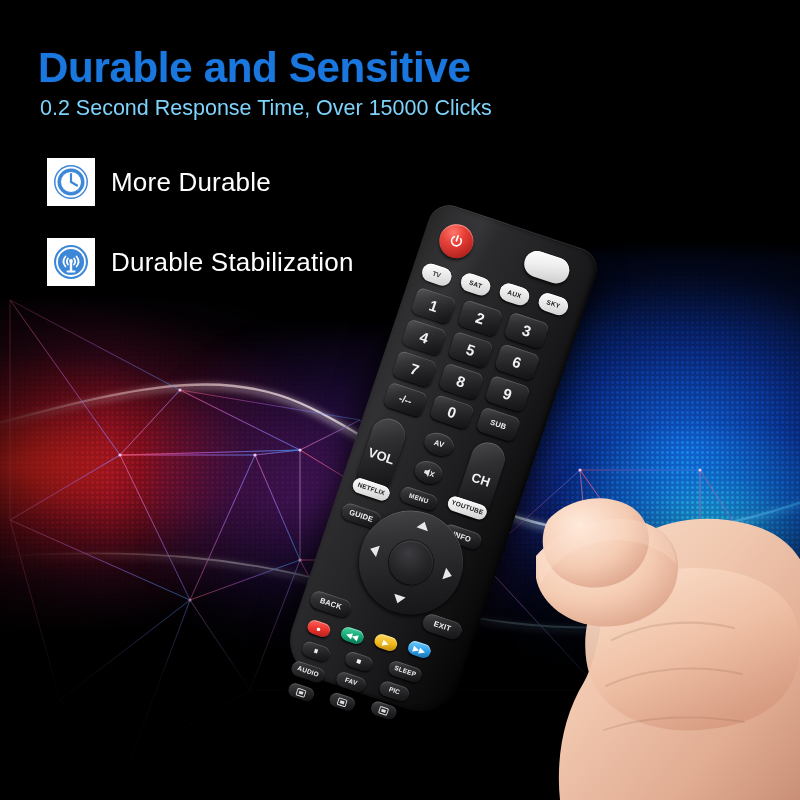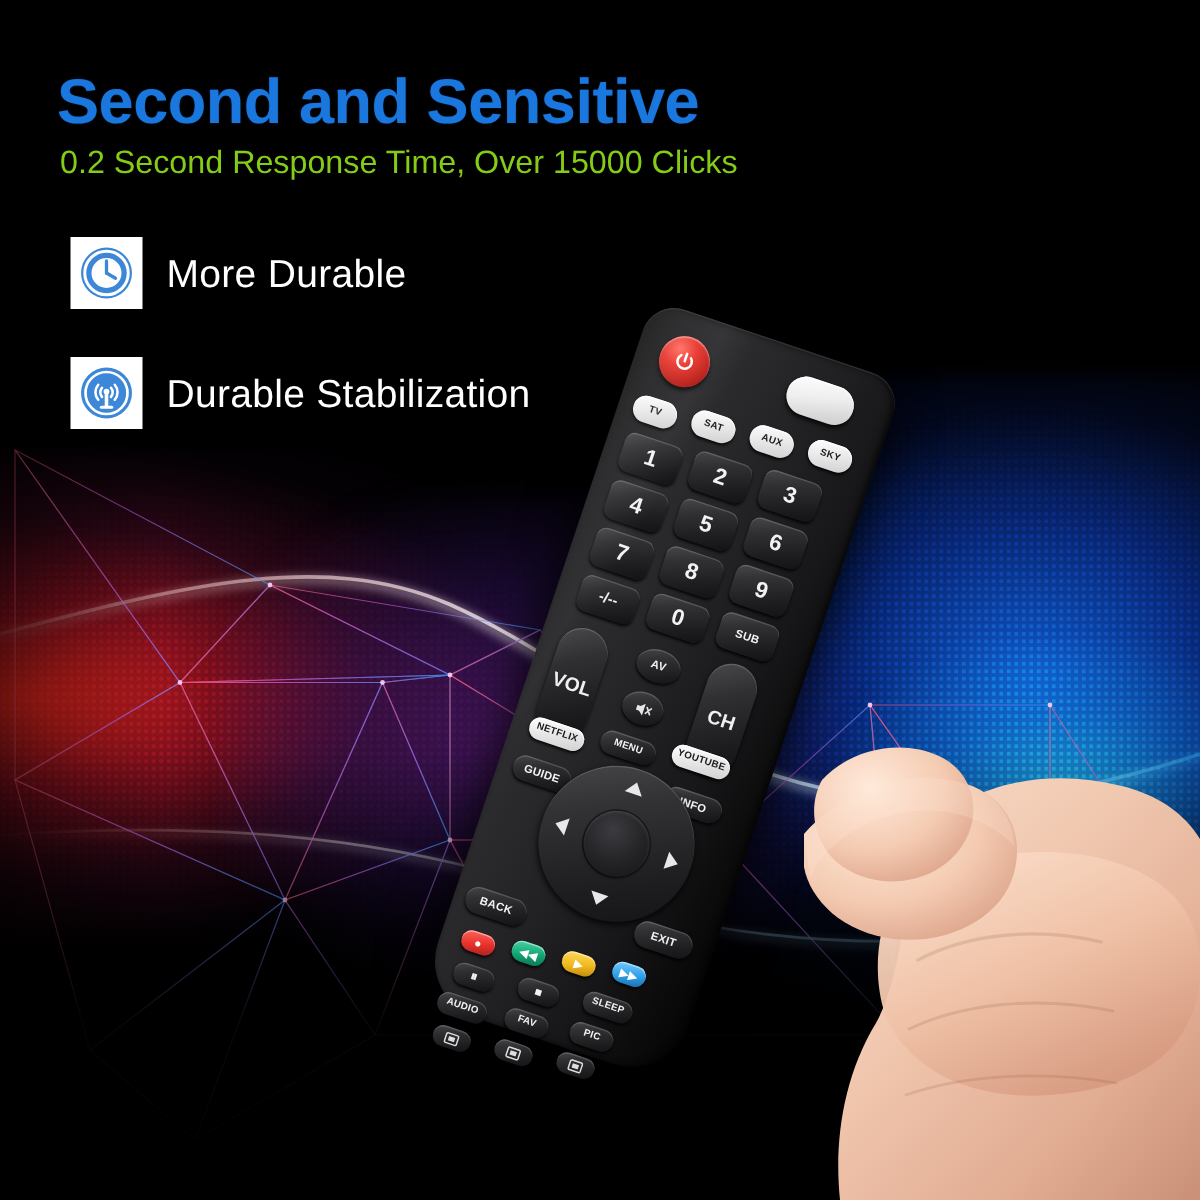--- a/index.html
+++ b/index.html
@@ -95,21 +95,21 @@
     line-height: 1.06;
     letter-spacing: -0.3px;
     color: #1a77dd;
     text-shadow: 0 0 1px rgba(20,110,215,0.5);
   }
   #subtitle {
     margin: 6px 0 0 2px;
     font-size: 21.5px;
     font-weight: normal;
     line-height: 1.1;
-    color: #84cc16;
+    color: #7dd3fc;
   }
 
   
   #features {
     position: absolute;
     left: 47px;
     top: 158px;
     display: flex;
     flex-direction: column;
     gap: 32px;
@@ -354,21 +354,21 @@
           <circle cx="700" cy="470" r="1.6"></circle>
         <circle cx="300" cy="450" r="1.6"></circle>
           <circle cx="180" cy="390" r="1.6"></circle>
       </g>
     </svg>
 
     <div class="bg-vignette"></div>
   </div>
 
   <div id="headings">
-    <h1 id="title">Second and Sensitive</h1>
+    <h1 id="title">Durable and Sensitive</h1>
     <h2 id="subtitle">0.2 Second Response Time, Over 15000 Clicks</h2>
   </div>
 
   <div id="features">
 
     <div class="feature-row">
       <div class="feature-icon">
         <svg width="40" height="40" viewBox="0 0 40 40">
           <circle cx="20" cy="20" r="17" fill="#3d87d8"></circle>
           <circle cx="20" cy="20" r="14.5" fill="none" stroke="#ffffff" stroke-width="2"></circle>

